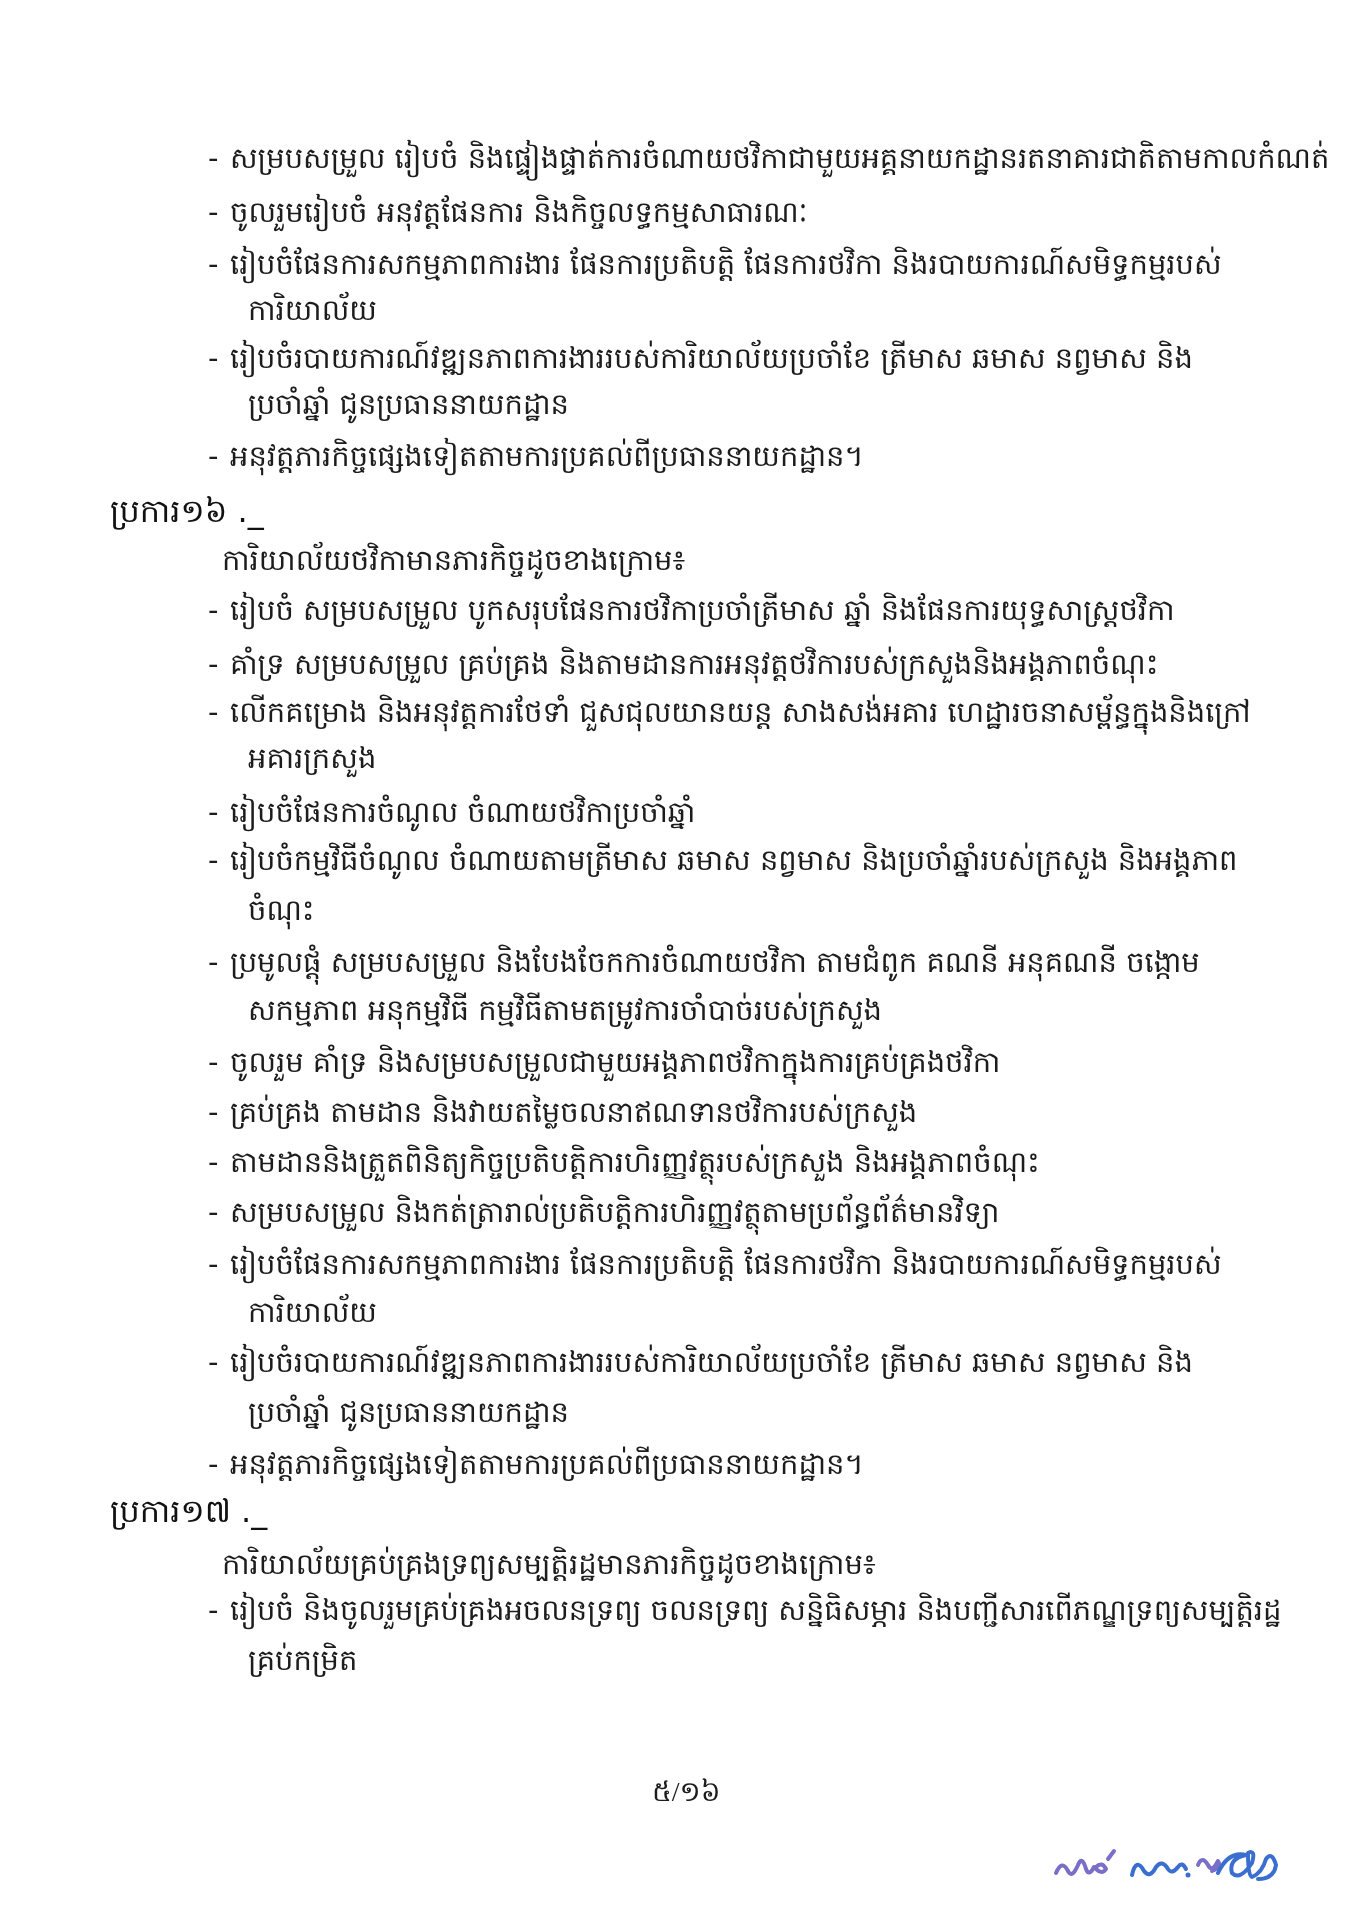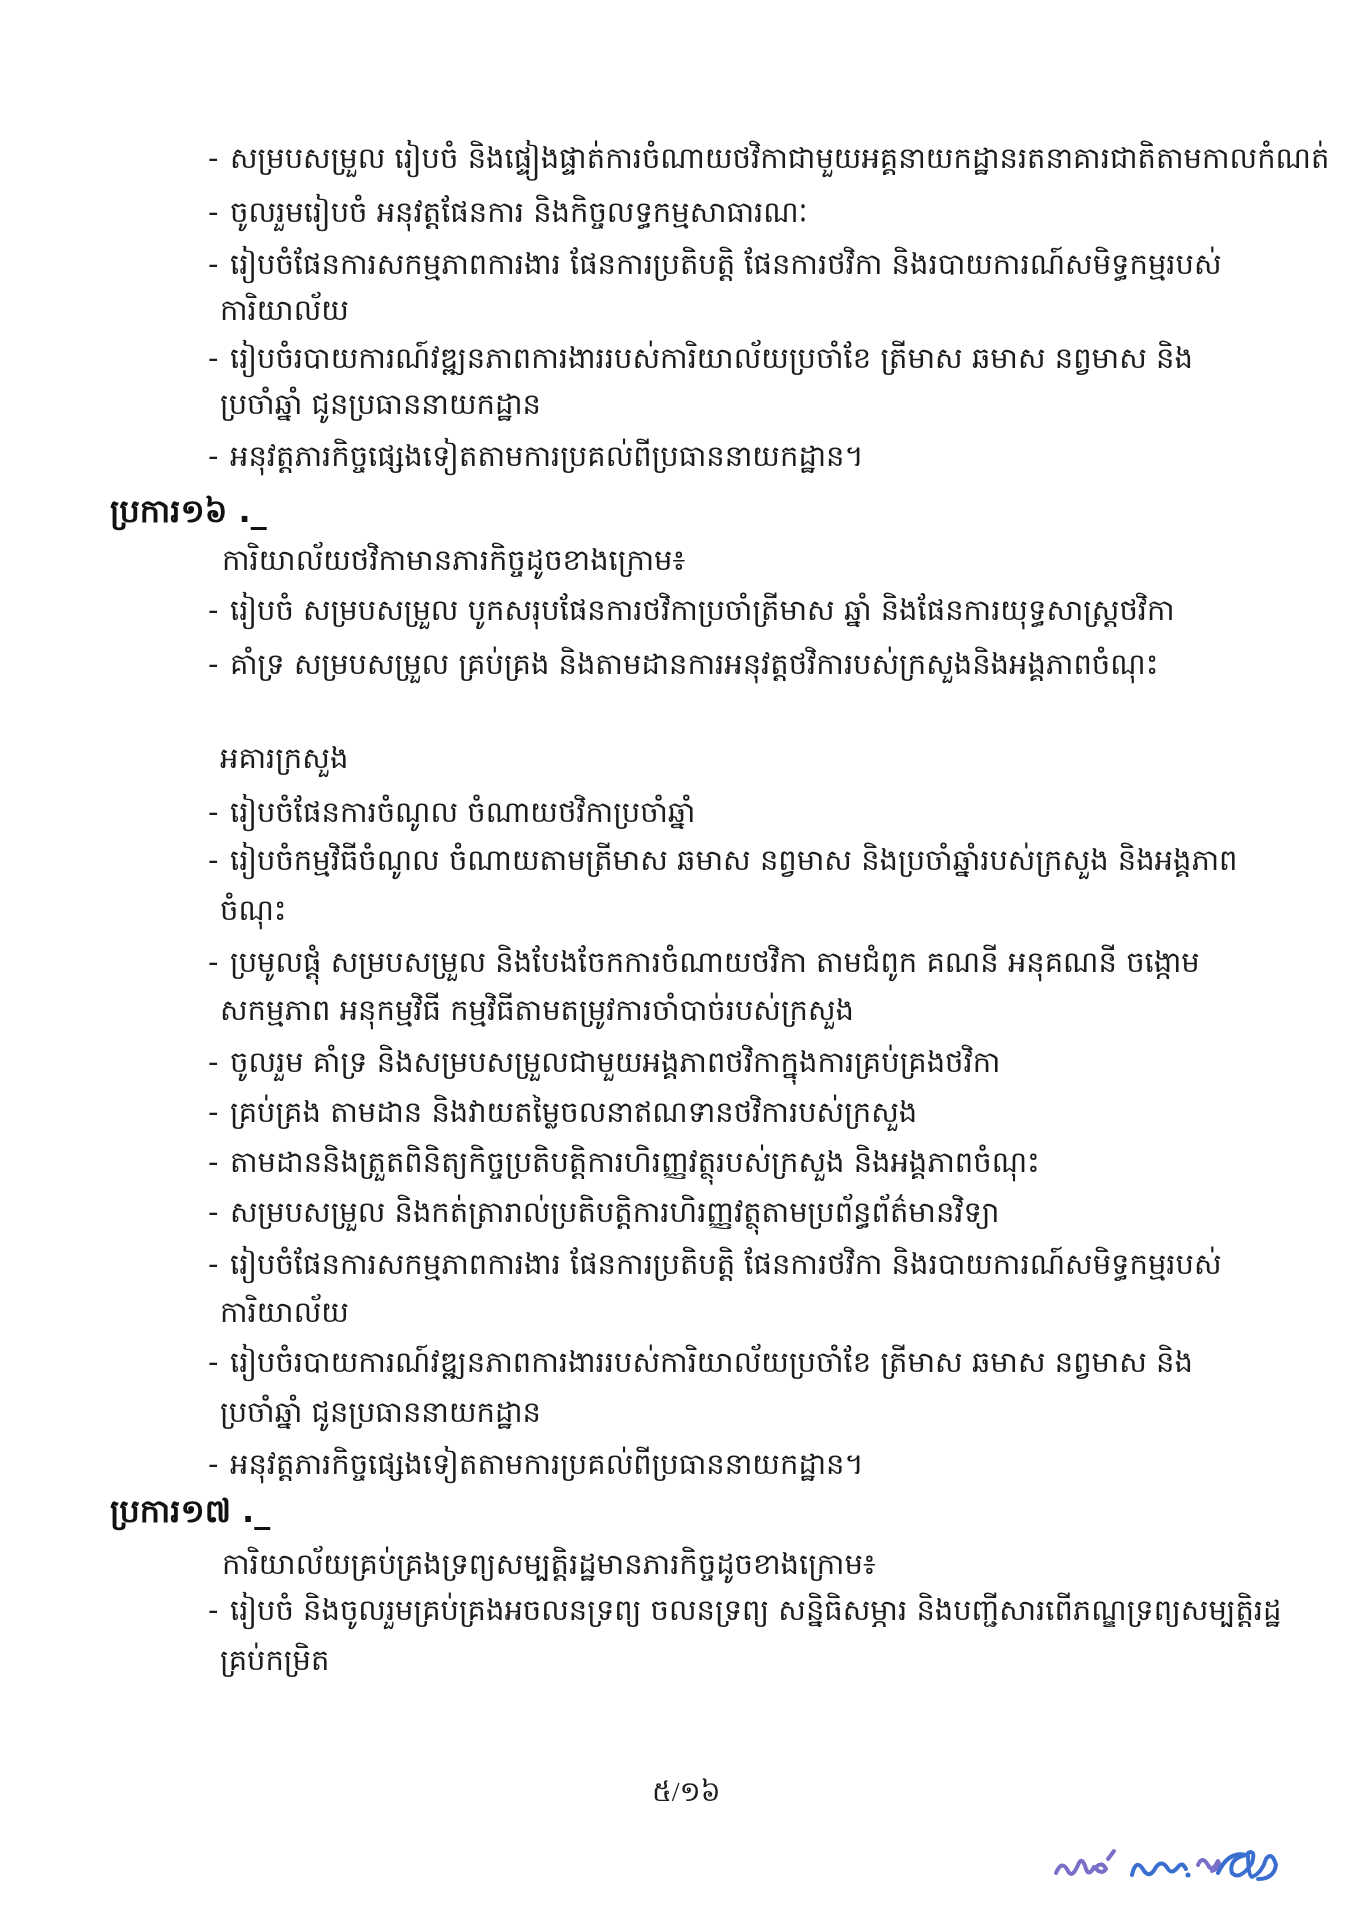--- a/index.html
+++ b/index.html
@@ -30,31 +30,31 @@
     color: #1c1c1c;
   }
   .bullet-line {
     left: 208px;
   }
   .bullet-line .dash {
     display: inline-block;
     width: 22px;
   }
   .cont-line {
-    left: 220px;
+    left: 248px;
     text-align: center;
   }
   .intro-line {
     left: 222px;
   }
   .article-heading {
     position: absolute;
     left: 110px;
     font-size: 32px;
-    font-weight: bold;
+    font-weight: normal;
     line-height: 42px;
     white-space: nowrap;
     color: #111111;
   }
   .page-number {
     position: absolute;
     left: 652px;
     top: 1774px;
     font-size: 28px;
     line-height: 36px;
@@ -80,20 +80,21 @@
   <div class="line cont-line" style="top:290px">ការិយាល័យ</div>
   <div class="line bullet-line" style="top:338px"><span class="dash">-</span><span>រៀបចំរបាយការណ៍វឌ្ឍនភាពការងាររបស់ការិយាល័យប្រចាំខែ ត្រីមាស ឆមាស នព្វមាស និង</span></div>
   <div class="line cont-line" style="top:384px">ប្រចាំឆ្នាំ ជូនប្រធាននាយកដ្ឋាន</div>
   <div class="line bullet-line" style="top:436px"><span class="dash">-</span><span>អនុវត្តភារកិច្ចផ្សេងទៀតតាមការប្រគល់ពីប្រធាននាយកដ្ឋាន។</span></div>
 
   <div class="article-heading" style="top:490px">ប្រការ១៦ ._</div>
   <div class="line intro-line" style="top:540px">ការិយាល័យថវិកាមានភារកិច្ចដូចខាងក្រោម៖</div>
 
   <div class="line bullet-line" style="top:590px"><span class="dash">-</span><span>រៀបចំ សម្របសម្រួល បូកសរុបផែនការថវិកាប្រចាំត្រីមាស ឆ្នាំ និងផែនការយុទ្ធសាស្ត្រថវិកា</span></div>
   <div class="line bullet-line" style="top:644px"><span class="dash">-</span><span>គាំទ្រ សម្របសម្រួល គ្រប់គ្រង និងតាមដានការអនុវត្តថវិការបស់ក្រសួងនិងអង្គភាពចំណុះ</span></div>
+  <div class="line bullet-line" style="top:692px"><span class="dash">-</span><span>លើកគម្រោង និងអនុវត្តការថែទាំ ជួសជុលយានយន្ត សាងសង់អគារ ហេដ្ឋារចនាសម្ព័ន្ធក្នុងនិងក្រៅ</span></div>
   <div class="line cont-line" style="top:738px">អគារក្រសួង</div>
   <div class="line bullet-line" style="top:792px"><span class="dash">-</span><span>រៀបចំផែនការចំណូល ចំណាយថវិកាប្រចាំឆ្នាំ</span></div>
   <div class="line bullet-line" style="top:840px"><span class="dash">-</span><span>រៀបចំកម្មវិធីចំណូល ចំណាយតាមត្រីមាស ឆមាស នព្វមាស និងប្រចាំឆ្នាំរបស់ក្រសួង និងអង្គភាព</span></div>
   <div class="line cont-line" style="top:890px">ចំណុះ</div>
   <div class="line bullet-line" style="top:942px"><span class="dash">-</span><span>ប្រមូលផ្តុំ សម្របសម្រួល និងបែងចែកការចំណាយថវិកា តាមជំពូក គណនី អនុគណនី ចង្កោម</span></div>
   <div class="line cont-line" style="top:990px">សកម្មភាព អនុកម្មវិធី កម្មវិធីតាមតម្រូវការចាំបាច់របស់ក្រសួង</div>
   <div class="line bullet-line" style="top:1042px"><span class="dash">-</span><span>ចូលរួម គាំទ្រ និងសម្របសម្រួលជាមួយអង្គភាពថវិកាក្នុងការគ្រប់គ្រងថវិកា</span></div>
   <div class="line bullet-line" style="top:1092px"><span class="dash">-</span><span>គ្រប់គ្រង តាមដាន និងវាយតម្លៃចលនាឥណទានថវិការបស់ក្រសួង</span></div>
   <div class="line bullet-line" style="top:1192px"><span class="dash">-</span><span>សម្របសម្រួល និងកត់ត្រារាល់ប្រតិបត្តិការហិរញ្ញវត្ថុតាមប្រព័ន្ធព័ត៌មានវិទ្យា</span></div>
   <div class="line bullet-line" style="top:1142px"><span class="dash">-</span><span>តាមដាននិងត្រួតពិនិត្យកិច្ចប្រតិបត្តិការហិរញ្ញវត្ថុរបស់ក្រសួង និងអង្គភាពចំណុះ</span></div>

